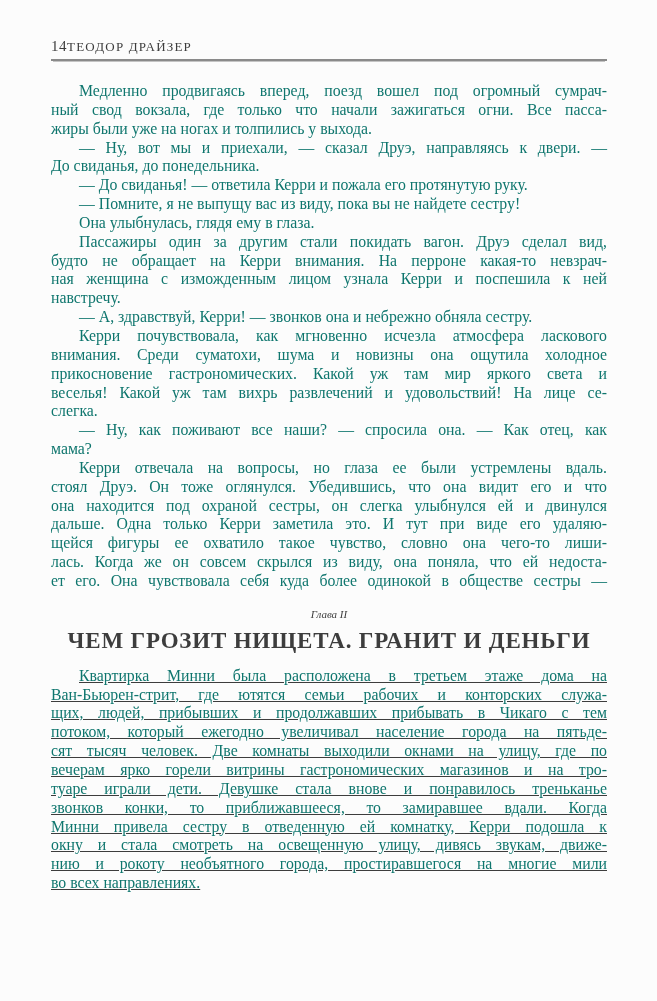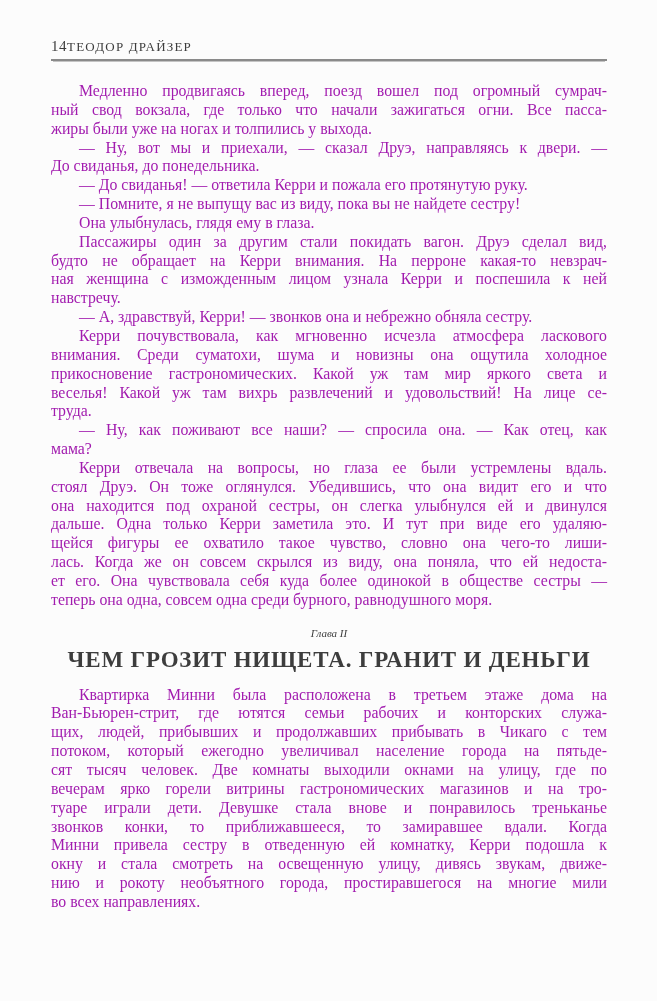--- a/index.html
+++ b/index.html
@@ -36,39 +36,39 @@
   }
   
   .text-block { margin-top: 21px; }
   .ln {
     font-size: 15.8px;
     line-height: 18.85px;
     height: 18.85px;
     white-space: normal;
     text-align: justify;
     text-align-last: justify;
-    color: #a21caf;
+    color: #0f766e;
   }
   .ln.ind { text-indent: 28px; }
   .ln.last { text-align-last: left; }
   
   .chapter { margin-top: 14px; text-align: center; }
   .chapter-label {
     font-style: italic;
     font-size: 11px;
     line-height: 19px;
   }
   .chapter-title {
     margin-top: 7px;
     font-weight: 700;
     font-size: 23px;
     line-height: 20px;
     letter-spacing: 0.8px;
   }
-  .section2 { margin-top: 16px; }
+  .section2 { margin-top: 16px; text-decoration: underline; }
 </style>
 </head>
 <body>
 
 <div class="page">
 
   <div class="header">
     <span class="page-number">14</span>
     <span class="running-title">ТЕОДОР ДРАЙЗЕР</span>
   </div>
@@ -92,33 +92,32 @@
     <div class="ln">будто не обращает на Керри внимания. На перроне какая-то невзрач-</div>
     <div class="ln">ная женщина с изможденным лицом узнала Керри и поспешила к ней</div>
     <div class="ln last">навстречу.</div>
 
     <div class="ln ind last">— А, здравствуй, Керри! — звонков она и небрежно обняла сестру.</div>
 
     <div class="ln ind">Керри почувствовала, как мгновенно исчезла атмосфера ласкового</div>
     <div class="ln">внимания. Среди суматохи, шума и новизны она ощутила холодное</div>
     <div class="ln">прикосновение гастрономических. Какой уж там мир яркого света и</div>
     <div class="ln">веселья! Какой уж там вихрь развлечений и удовольствий! На лице се-</div>
-    <div class="ln last">труда.</div>
+    <div class="ln last">слегка.</div>
 
     <div class="ln ind">— Ну, как поживают все наши? — спросила она. — Как отец, как</div>
     <div class="ln last">мама?</div>
 
     <div class="ln ind">Керри отвечала на вопросы, но глаза ее были устремлены вдаль.</div>
     <div class="ln">стоял Друэ. Он тоже оглянулся. Убедившись, что она видит его и что</div>
     <div class="ln">она находится под охраной сестры, он слегка улыбнулся ей и двинулся</div>
     <div class="ln">дальше. Одна только Керри заметила это. И тут при виде его удаляю-</div>
     <div class="ln">щейся фигуры ее охватило такое чувство, словно она чего-то лиши-</div>
     <div class="ln">лась. Когда же он совсем скрылся из виду, она поняла, что ей недоста-</div>
     <div class="ln">ет его. Она чувствовала себя куда более одинокой в обществе сестры —</div>
-    <div class="ln last">теперь она одна, совсем одна среди бурного, равнодушного моря.</div>
   </div>
 
   <div class="chapter">
     <div class="chapter-label">Глава II</div>
     <div class="chapter-title">ЧЕМ ГРОЗИТ НИЩЕТА. ГРАНИТ И ДЕНЬГИ</div>
   </div>
 
   <div class="text-block section2">
     <div class="ln ind">Квартирка Минни была расположена в третьем этаже дома на</div>
     <div class="ln">Ван-Бьюрен-стрит, где ютятся семьи рабочих и конторских служа-</div>

